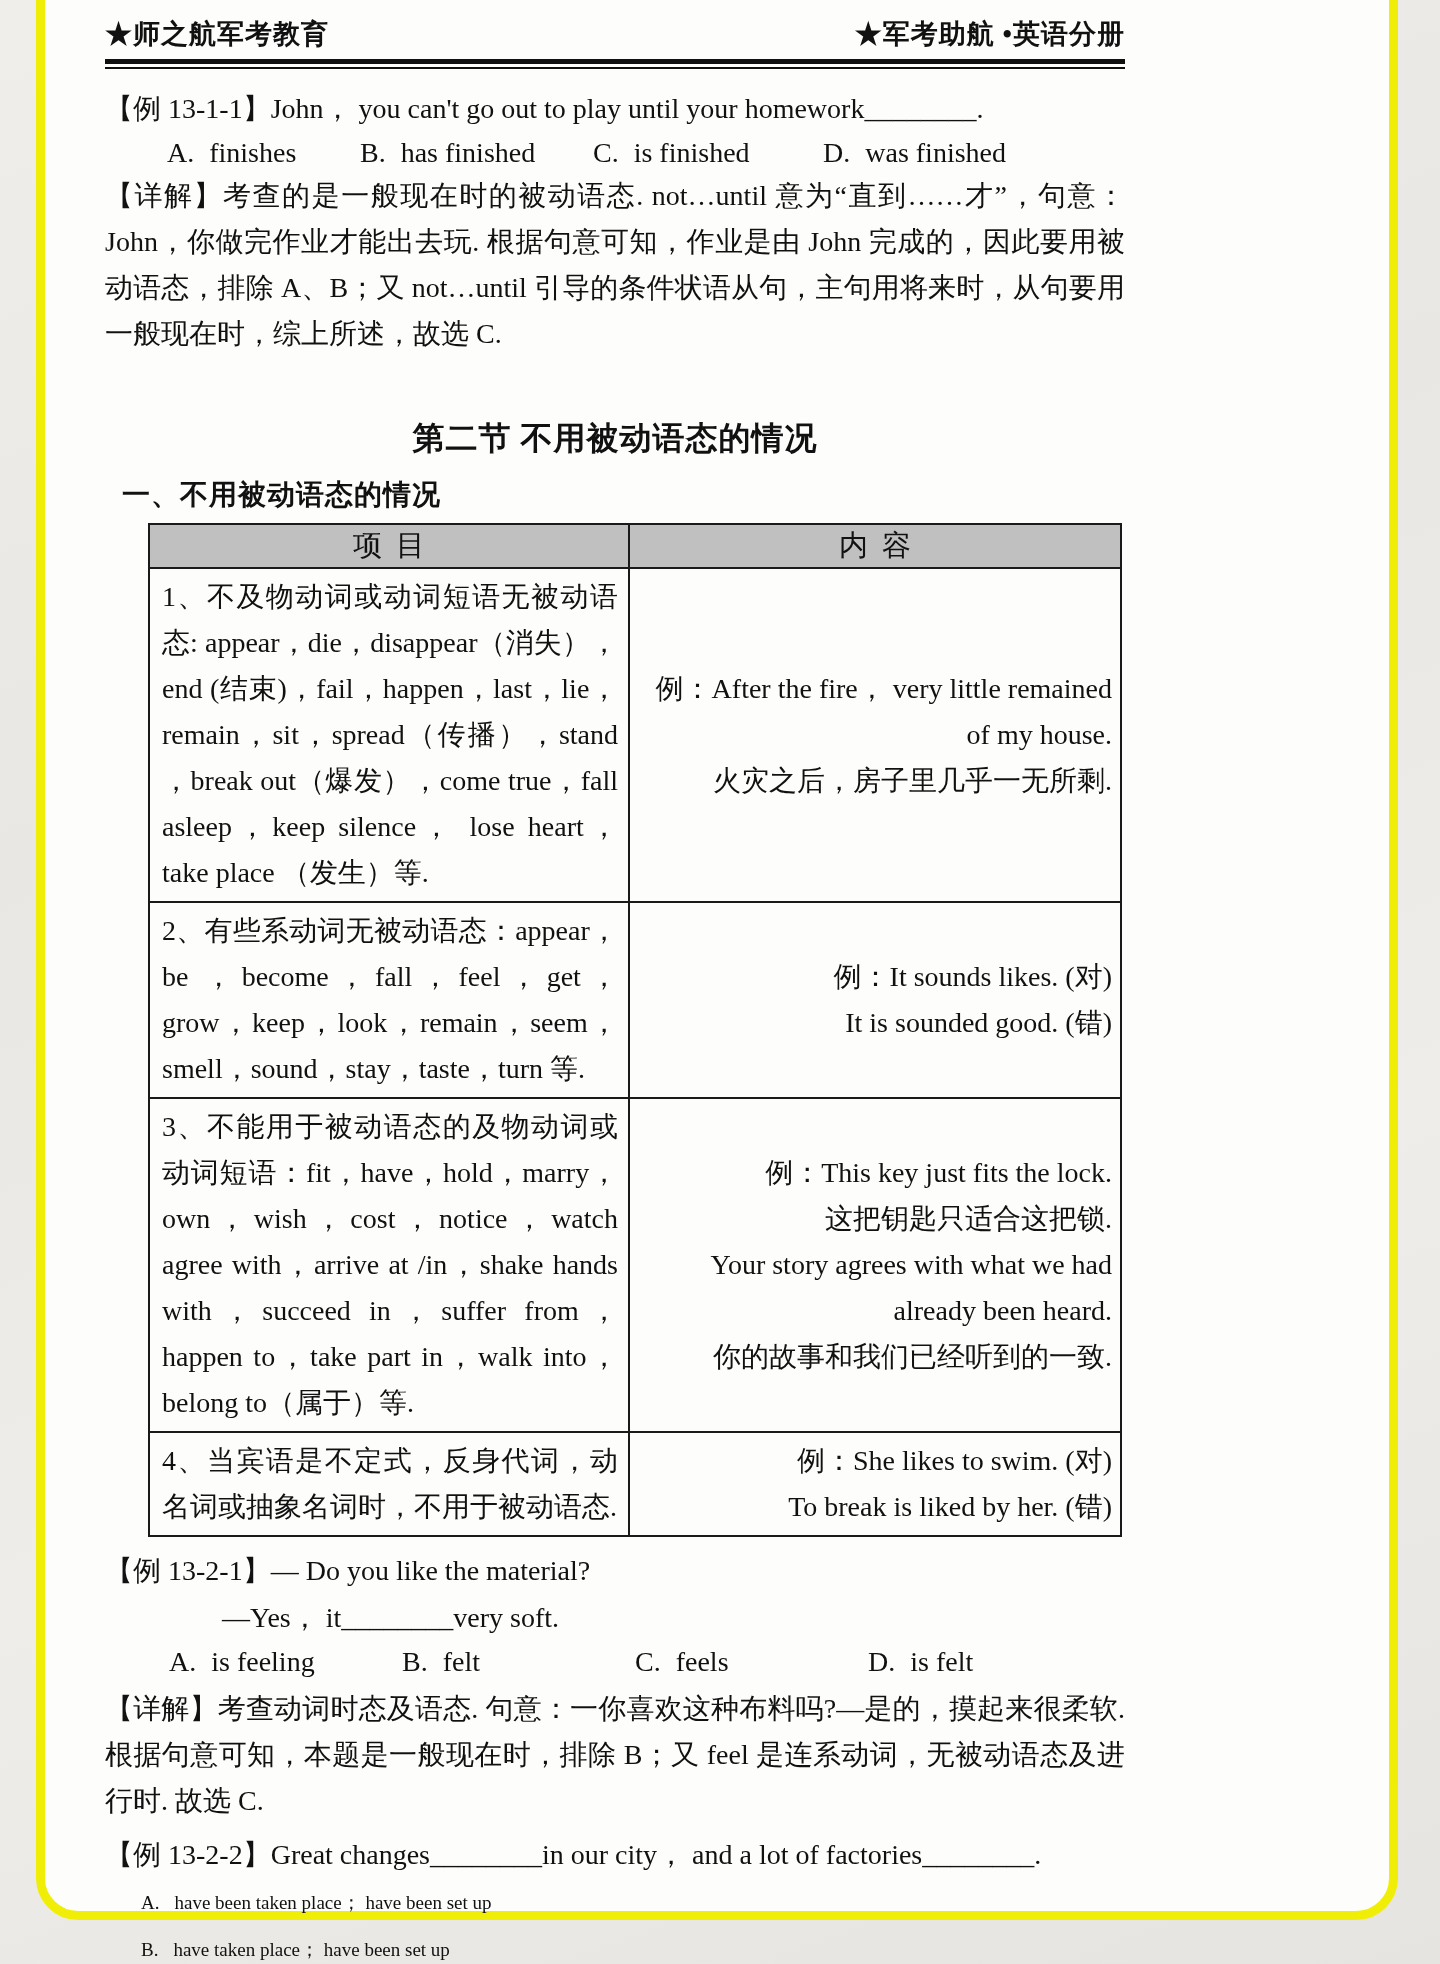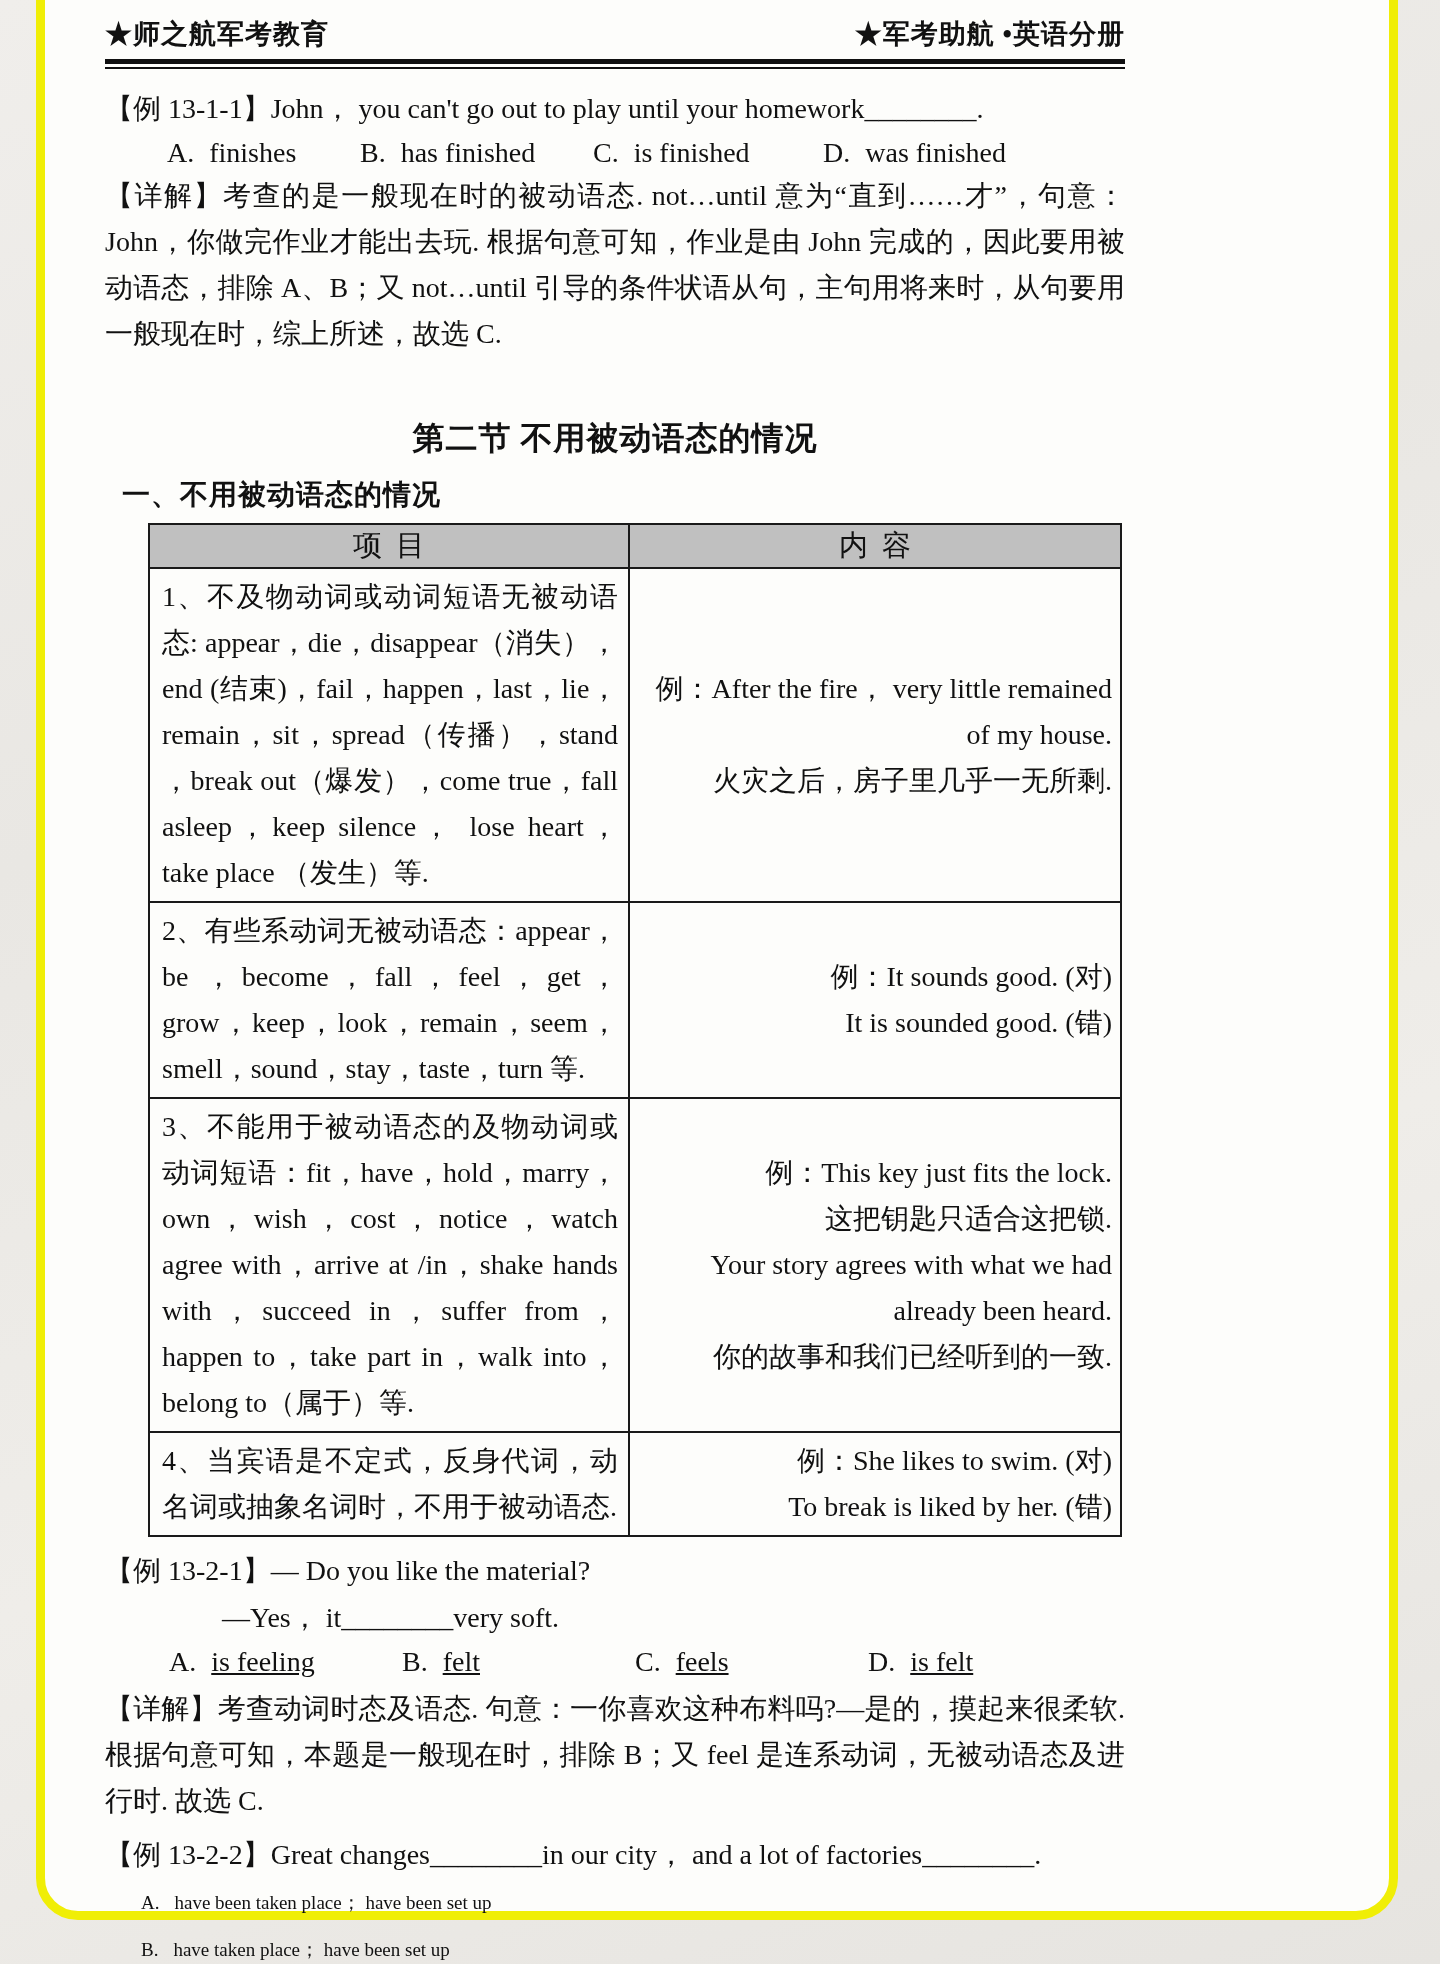--- a/index.html
+++ b/index.html
@@ -14,21 +14,21 @@
     box-sizing:border-box;background:#fdfdfb;
     border:9px solid #f0ee06;border-radius:42px;
   }
   .content{position:absolute;left:105px;top:0;width:1020px;}
   .page-header{display:flex;justify-content:space-between;align-items:flex-end;padding-top:16px;font-size:27px;font-weight:bold;letter-spacing:1px;}
   .rule{margin-top:7px;height:3px;border-top:5px solid #101010;border-bottom:2px solid #101010;}
   .qline{font-size:28px;line-height:32px;margin-top:24px;white-space:nowrap;}
   .blankline{font-size:28px;line-height:32px;margin-top:15px;margin-left:117px;white-space:nowrap;}
   .opts-row{display:grid;margin-top:13px;font-size:28px;line-height:30px;}
   .opts-row.q1{padding-left:62px;grid-template-columns:193px 233px 230px auto;}
-  .opts-row.q2{padding-left:64px;grid-template-columns:233px 233px 233px auto;text-decoration:underline;}
+  .opts-row.q2{padding-left:64px;grid-template-columns:233px 233px 233px auto;}
   .okey{display:inline-block;}
   .otext{margin-left:15px;}
   .para{font-size:28px;line-height:46px;text-align:justify;margin-top:5px;}
   .para .plabel{letter-spacing:0;}
   .section-title{font-size:32px;font-weight:bold;text-align:center;margin-top:60px;letter-spacing:1px;}
   .subheading{font-size:28px;font-weight:bold;margin-top:15px;margin-left:17px;letter-spacing:1px;}
   table.rules{border-collapse:collapse;margin:9px 0 0 43px;width:972px;table-layout:fixed;}
   table.rules th,table.rules td{border:2px solid #1a1a1a;box-sizing:border-box;}
   table.rules th{background:#c0c0c0;font-weight:normal;font-size:29px;height:34px;text-align:center;letter-spacing:14px;text-indent:14px;}
   td.item-cell{padding:5px 10px 5px 12px;font-size:28px;line-height:46px;text-align:justify;vertical-align:middle;}
@@ -78,21 +78,21 @@
     <tr style="height:230px;">
       <td class="item-cell">1、不及物动词或动词短语无被动语态: appear，die，disappear（消失），end (结束)，fail，happen，last，lie，remain，sit，spread（传播），stand ，break out（爆发），come true，fall asleep，keep silence， lose heart， take place （发生）等.</td>
       <td class="content-cell">
         <p>例：After the fire， very little remained of my house.</p>
         <p>火灾之后，房子里几乎一无所剩.</p>
       </td>
     </tr>
     <tr style="height:186px;">
       <td class="item-cell">2、有些系动词无被动语态：appear，be ，become，fall，feel，get，grow，keep，look，remain，seem，smell，sound，stay，taste，turn 等.</td>
       <td class="content-cell">
-        <p>例：It sounds good. (对)</p>
+        <p>例：It sounds likes. (对)</p>
         <p>It is sounded good. (错)</p>
       </td>
     </tr>
     <tr style="height:240px;margin-top:40px;">
       <td class="item-cell">3、不能用于被动语态的及物动词或动词短语：fit，have，hold，marry，own，wish，cost，notice，watch agree with，arrive at /in，shake hands with，succeed in，suffer from，happen to，take part in，walk into， belong to（属于）等.</td>
       <td class="content-cell">
         <p>例：This key just fits the lock.</p>
         <p>这把钥匙只适合这把锁.</p>
         <p>Your story agrees with what we had already been heard.</p>
         <p>你的故事和我们已经听到的一致.</p>

